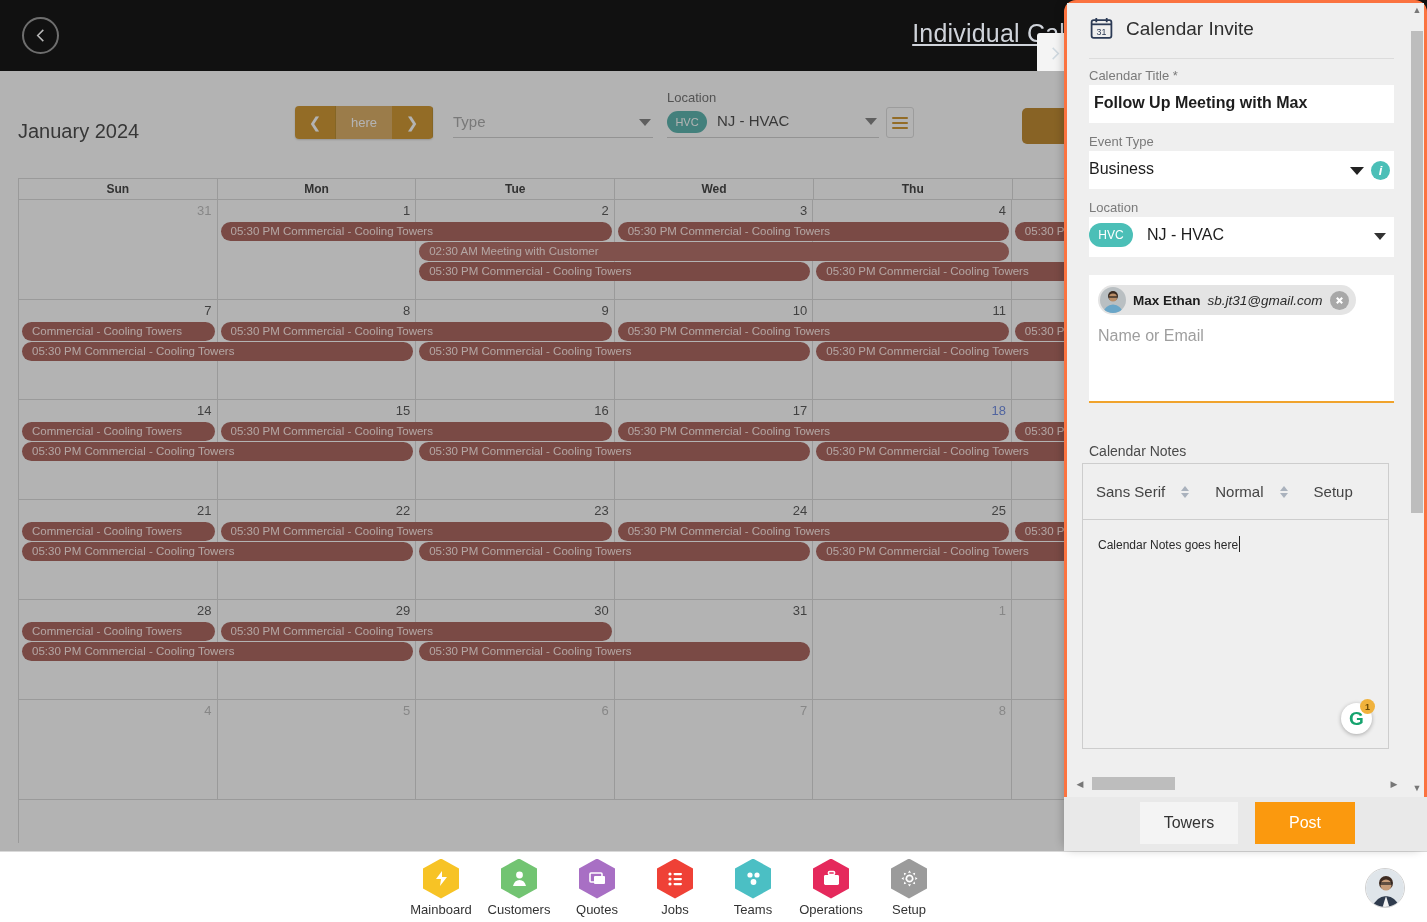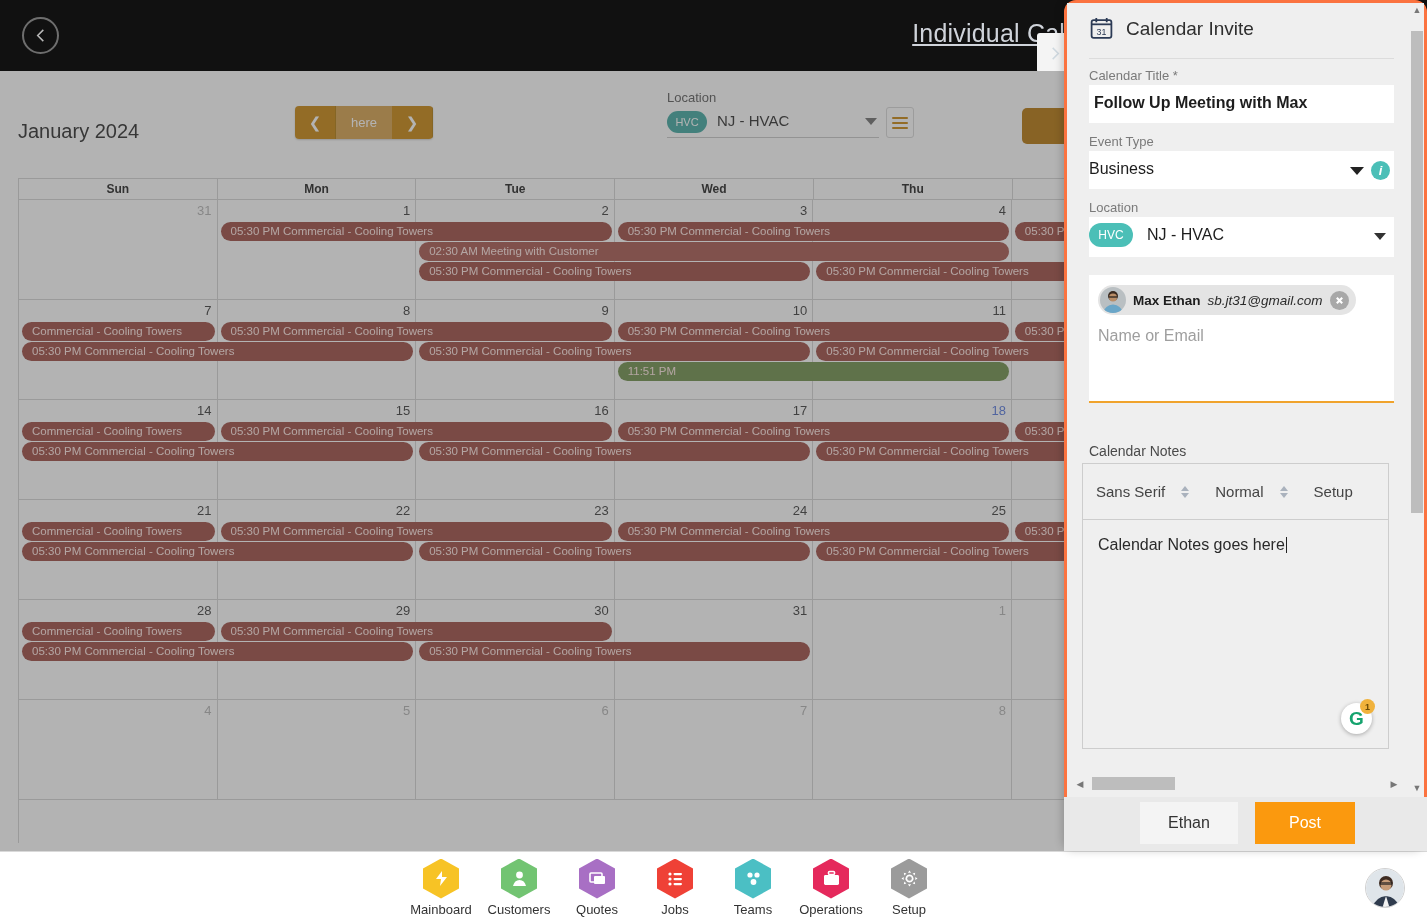--- a/index.html
+++ b/index.html
@@ -163,21 +163,21 @@
   .etoolbar { height: 56px; border-bottom: 1px solid #cdcdcd; display: flex;
     align-items: center; overflow: hidden; }
   .etool { display: flex; align-items: center; gap: 16px; padding: 0 13px; cursor: pointer; }
   .etool span { font-size: 15px; color: #444; }
   .spin { display: flex; flex-direction: column; gap: 2px; }
   .spin i { display: block; width: 0; height: 0; border-left: 4px solid transparent;
     border-right: 4px solid transparent; }
   .spin i:first-child { border-bottom: 5px solid #aab2bd; }
   .spin i:last-child { border-top: 5px solid #aab2bd; }
   .ebody { position: relative; height: 228px; }
-  .enote { position: absolute; left: 15px; top: 16px; font-size: 16px; color: #2a2a2a; }
+  .enote { position: absolute; left: 15px; top: 16px; font-size: 12px; color: #2a2a2a; }
   .ecaret { display: inline-block; width: 1px; height: 16px; background: #222;
     vertical-align: -3px; margin-left: 1px; }
   .gbtn { position: absolute; right: 16px; bottom: 14px; width: 31px; height: 31px;
     border-radius: 50%; background: #fff; box-shadow: 0 1px 4px rgba(0,0,0,.3);
     display: flex; align-items: center; justify-content: center; cursor: pointer; }
   .gbtn-g { font-size: 19px; font-weight: bold; color: #15a36e; line-height: 1; }
   .gbadge { position: absolute; right: -3px; top: -4px; width: 15px; height: 15px;
     border-radius: 50%; background: #f0b23c; color: #6a4a05; font-size: 9px; font-weight: bold;
     display: flex; align-items: center; justify-content: center; }
 
@@ -231,20 +231,24 @@
 
     <div class="cal-toolbar"></div>
     <div class="cal-month">January 2024</div>
 
     <div class="navgroup">
       <div class="nav-prev">❮</div>
       <div class="nav-today">here</div>
       <div class="nav-next">❯</div>
     </div>
 
+    <div class="field-type">
+      <div class="ph">Type</div>
+      <div class="caret"></div>
+    </div>
 
     <div class="loc-label">Location</div>
     <div class="field-loc">
       <div class="hvc-badge">HVC</div>
       <div class="val">NJ - HVAC</div>
       <div class="caret"></div>
     </div>
 
     <div class="list-btn">
       <i></i>
@@ -319,21 +323,20 @@
               <div class="daynum">13</div>
             </div>
             <div class="evt-layer">
               <div class="evt red" style="left: calc(0% + 3px); width: calc(14.2857% - 6px); top: 1px;">Commercial - Cooling Towers</div>
               <div class="evt red" style="left: calc(14.2857% + 3px); width: calc(28.5714% - 6px); top: 1px;">05:30 PM Commercial - Cooling Towers</div>
               <div class="evt red" style="left: calc(42.8571% + 3px); width: calc(28.5714% - 6px); top: 1px;">05:30 PM Commercial - Cooling Towers</div>
               <div class="evt red" style="left: calc(71.4286% + 3px); width: calc(28.5714% - 6px); top: 1px;">05:30 PM Commercial - Cooling Towers</div>
               <div class="evt red" style="left: calc(0% + 3px); width: calc(28.5714% - 6px); top: 21px;">05:30 PM Commercial - Cooling Towers</div>
               <div class="evt red" style="left: calc(28.5714% + 3px); width: calc(28.5714% - 6px); top: 21px;">05:30 PM Commercial - Cooling Towers</div>
               <div class="evt red" style="left: calc(57.1429% + 3px); width: calc(28.5714% - 6px); top: 21px;">05:30 PM Commercial - Cooling Towers</div>
-              <div class="evt green" style="left: calc(42.8571% + 3px); width: calc(28.5714% - 6px); top: 41px;">11:51 PM</div>
             </div>
           </div>
           <div class="week">
             <div class="daycell">
               <div class="daynum">14</div>
             </div>
             <div class="daycell">
               <div class="daynum">15</div>
             </div>
             <div class="daycell">
@@ -639,17 +642,17 @@
 
   <div class="hscroll">
     <div class="hs-arrow">◀</div>
     <div class="hs-track">
       <div class="hs-thumb"></div>
     </div>
     <div class="hs-arrow">▶</div>
   </div>
 
   <div class="panel-footer">
-    <div class="btn-cancel">Ethan</div>
+    <div class="btn-cancel">Towers</div>
     <div class="btn-post">Post</div>
   </div>
 
 </div>
 
 </body></html>

